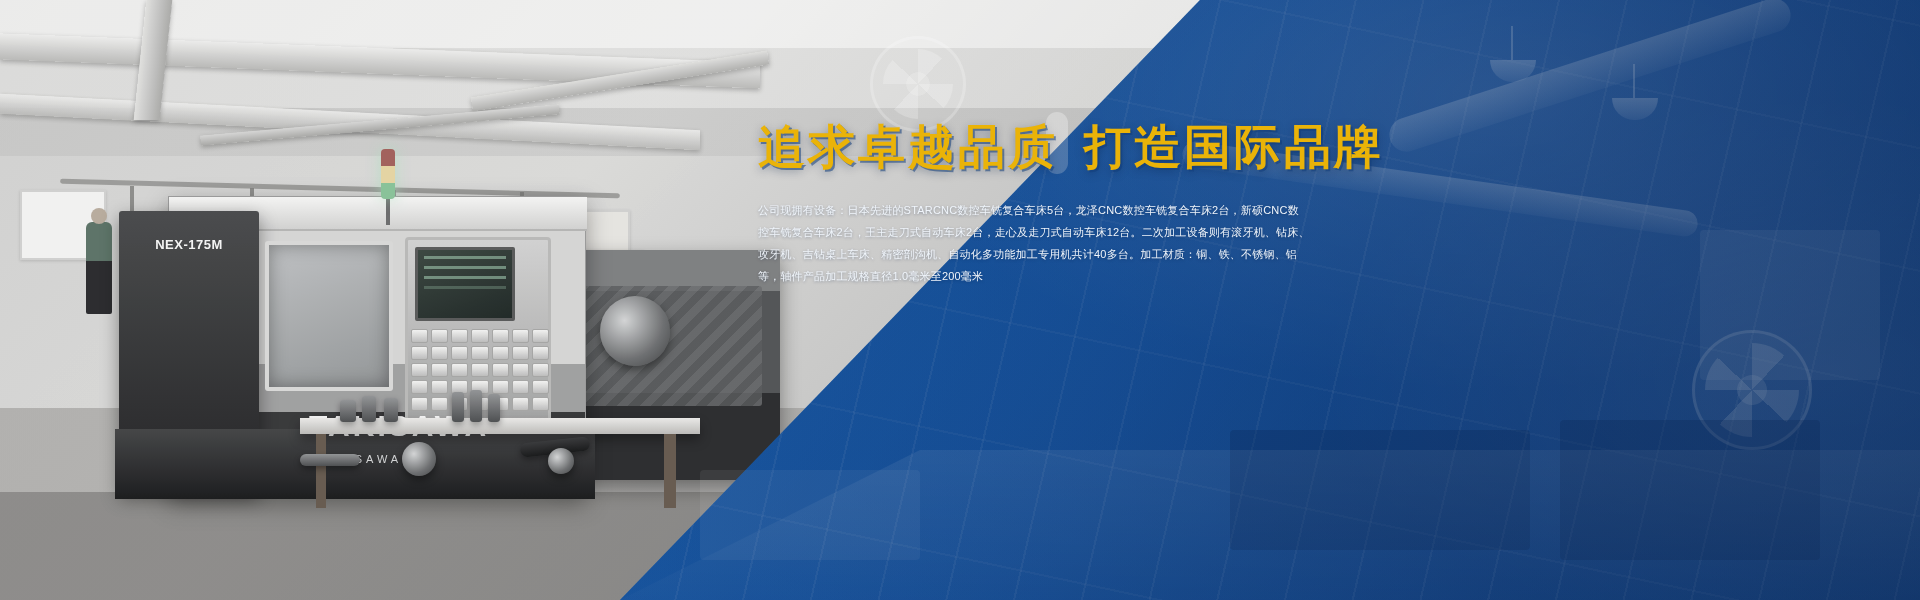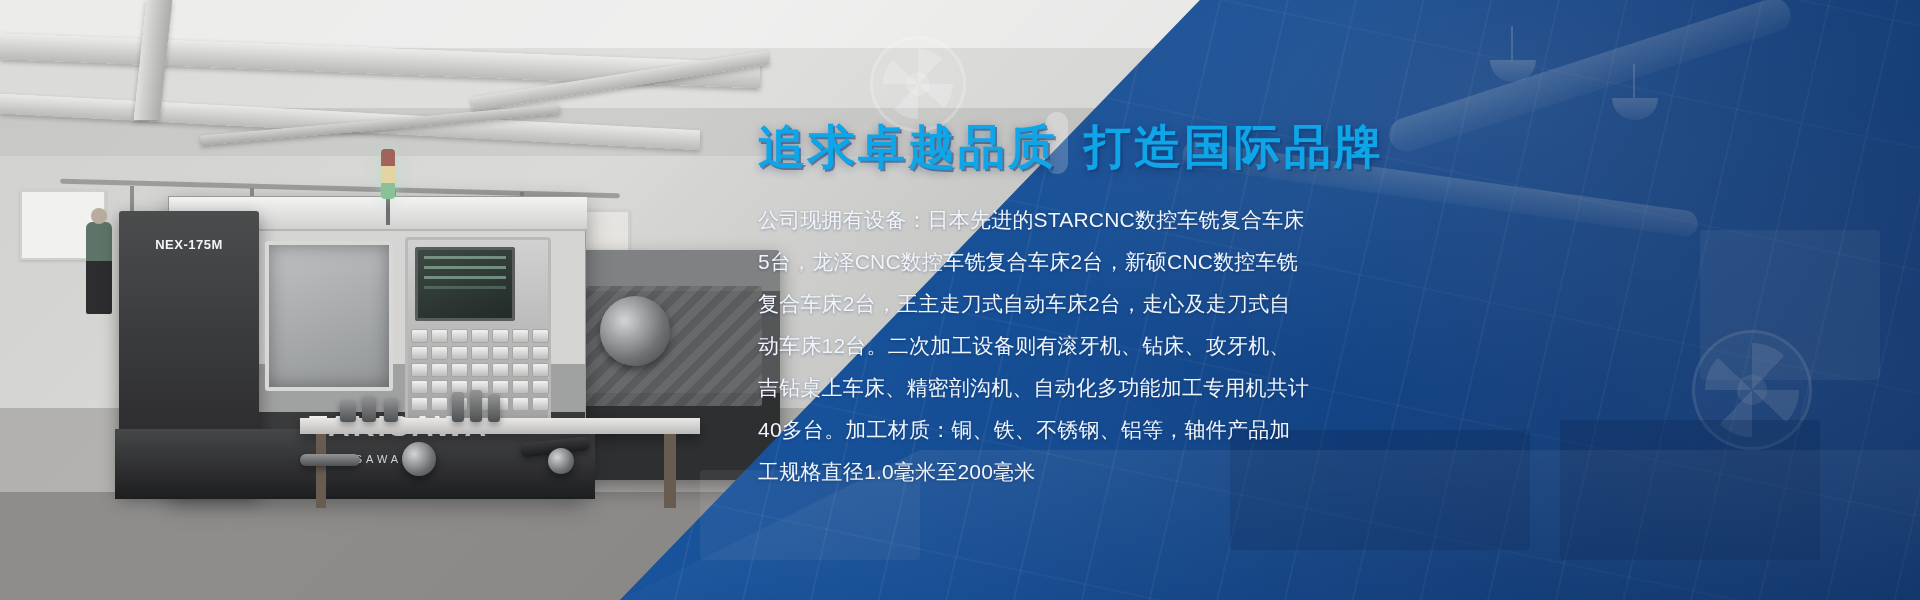--- a/index.html
+++ b/index.html
@@ -122,37 +122,37 @@
 
   
   .content{ position:absolute; left:758px; top:108px; width:1100px; }
 
   .h-en{
     color:#ffffff; font-size:45px; line-height:1.0; font-weight:700;
     letter-spacing:5px; white-space:nowrap;
     text-shadow:0 2px 6px rgba(0,30,70,.35);
   }
   .h-cn{
-    margin-top:14px; color:#0ea5e9; font-size:47px; line-height:1.08; font-weight:900;
+    margin-top:14px; color:#eab308; font-size:47px; line-height:1.08; font-weight:900;
     letter-spacing:3px; white-space:nowrap;
     text-shadow:2px 2px 0 rgba(18,62,124,.55), 0 3px 10px rgba(0,25,60,.35);
   }
   .h-cn .gap{ display:inline-block; width:26px; }
 
   .sub-box{
     margin-top:22px; display:inline-block;
     border:1px solid rgba(255,255,255,.85);
     border-radius:4px;
     padding:9px 22px 11px 22px;
     color:#ffffff; font-size:17px; letter-spacing:.6px; white-space:nowrap;
   }
 
   .body-text{
     margin-top:26px; width:552px;
-    color:#f0f5fb; font-size:21px; line-height:2.0; letter-spacing:.2px;
+    color:#f0f5fb; font-size:11px; line-height:2.0; letter-spacing:.2px;
     text-shadow:0 1px 3px rgba(0,25,60,.35);
   }
 </style>
 </head>
 <body>
 
 <div class="banner">
 
   <div class="photo-left">
     <div class="beam b1"></div>

